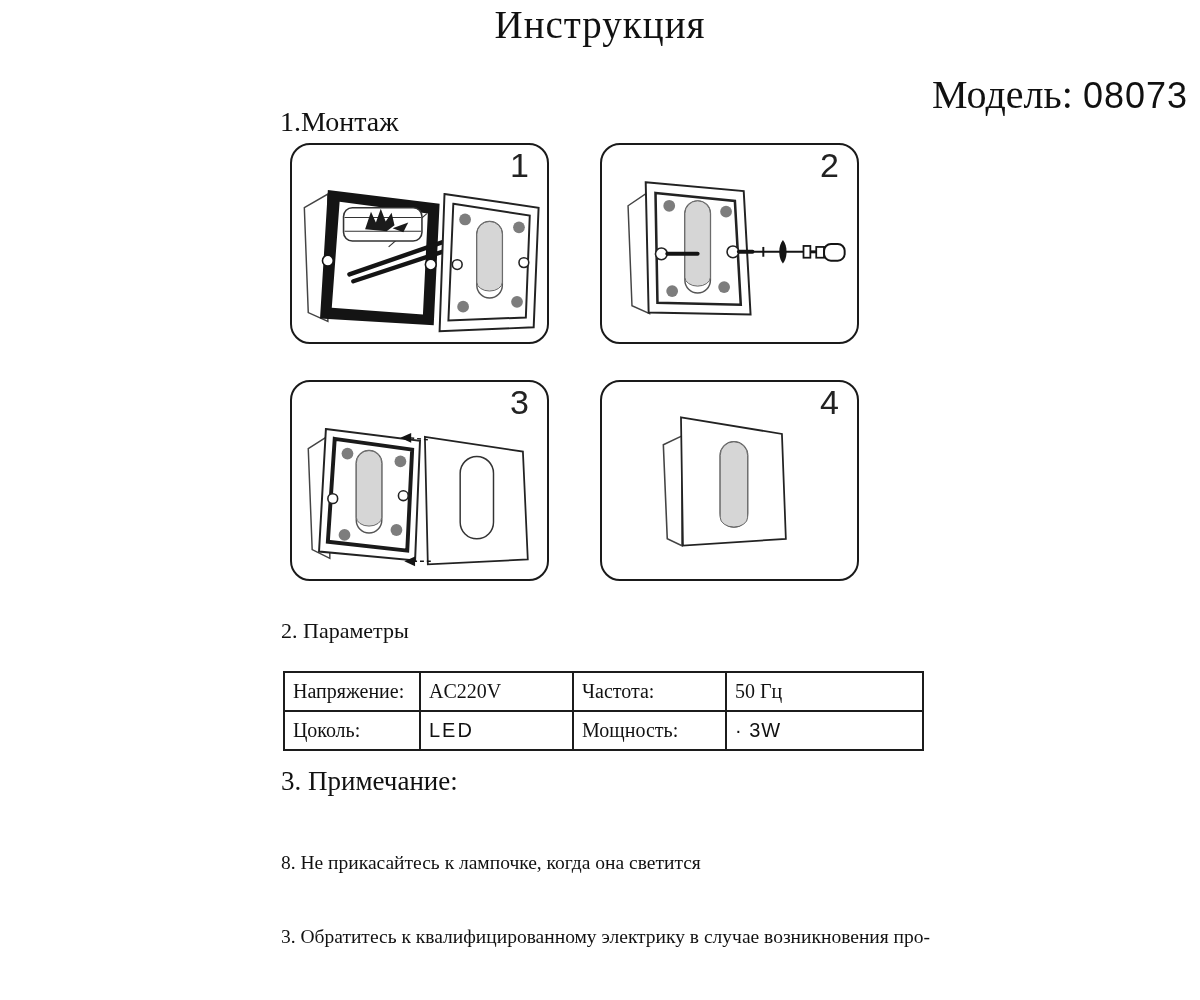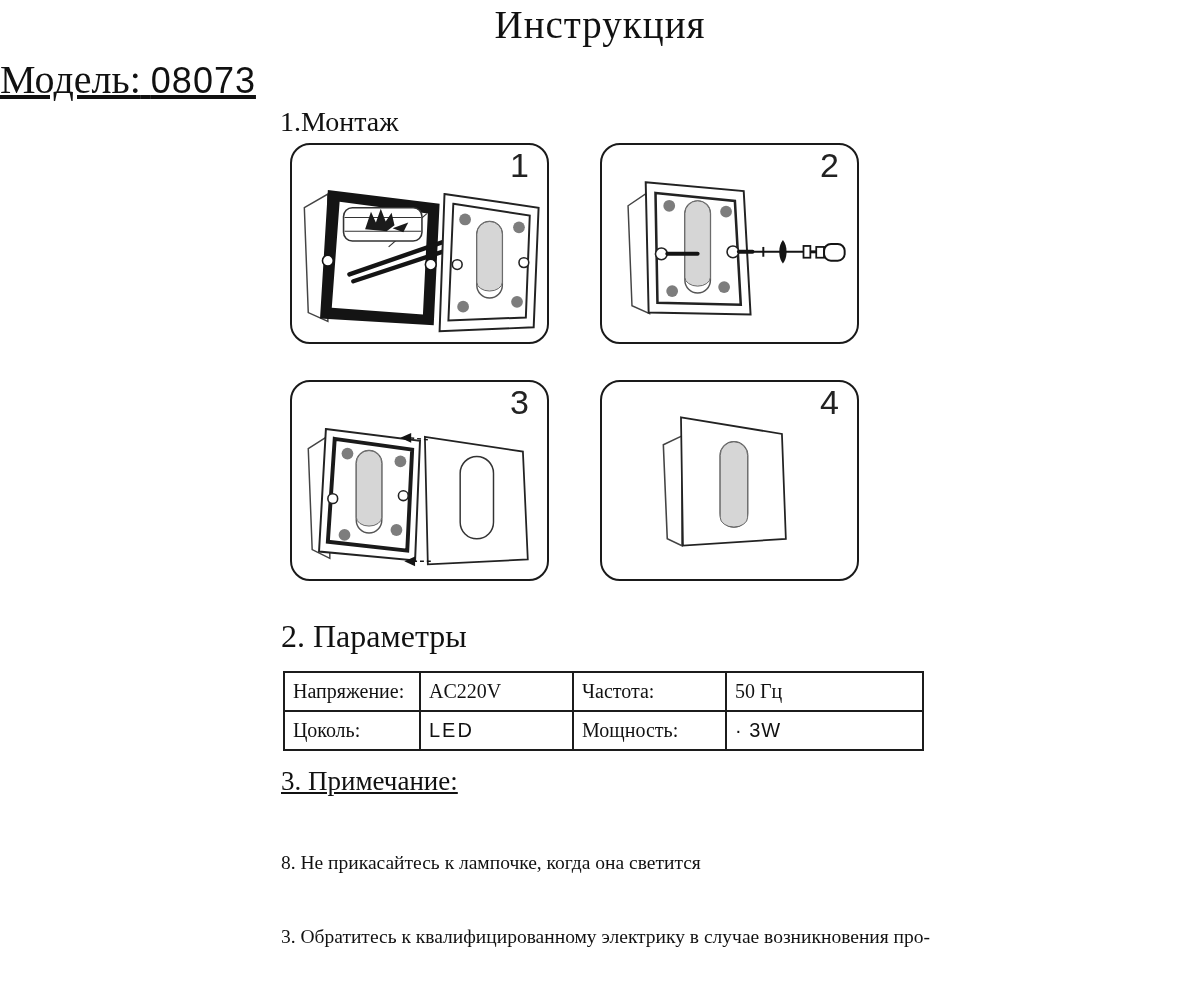--- a/index.html
+++ b/index.html
@@ -2,44 +2,44 @@
 <html><head>
 <meta charset="utf-8">
 <style>
   html,body{margin:0;padding:0;background:#fff;}
   body{width:1200px;height:1000px;overflow:hidden;}
   .page{position:relative;width:1200px;height:1000px;background:#fff;
         font-family:"Liberation Serif",serif;color:#111;}
 
   .doc-title{position:absolute;top:2px;left:0;width:1200px;text-align:center;
              font-size:39px;letter-spacing:1px;}
-  .model-line{position:absolute;top:56px;left:0;width:1188px;text-align:left;font-size:40px;text-decoration:underline;}
+  .model-line{position:absolute;top:71px;left:0;width:1188px;text-align:right;font-size:40px;}
   .model-line .model-number{font-family:"Liberation Sans",sans-serif;font-size:36px;letter-spacing:1px;}
 
   .montage-heading{position:absolute;left:280px;top:106px;font-size:28px;}
 
   .panel{position:absolute;width:259px;height:201px;border:2px solid #1a1a1a;
          border-radius:20px;box-sizing:border-box;background:#fff;}
   .panel svg{position:absolute;left:0;top:0;width:255px;height:197px;display:block;}
   .step-num{position:absolute;top:2px;right:18px;font-family:"Liberation Sans",sans-serif;
             font-size:34px;color:#222;line-height:1.1;}
   #panel-1{left:290px;top:143px;}
   #panel-2{left:600px;top:143px;}
   #panel-3{left:290px;top:380px;}
   #panel-4{left:600px;top:380px;}
 
-  .params-heading{position:absolute;left:281px;top:618px;font-size:32px;}
+  .params-heading{position:absolute;left:281px;top:618px;font-size:22px;}
   .params-table{position:absolute;left:283px;top:671px;border-collapse:collapse;
                 table-layout:fixed;width:639px;}
   .params-table td{border:2px solid #1c1c1c;height:37px;padding:0 0 0 8px;
                    font-size:20px;vertical-align:middle;background:#fff;}
   .val-led{font-family:"Liberation Sans",sans-serif;font-size:25px;letter-spacing:2px;}
   .val-3w{font-family:"Liberation Sans",sans-serif;font-size:21px;letter-spacing:1px;}
 
-  .notes-heading{position:absolute;left:281px;top:766px;font-size:27px;text-decoration:underline;}
+  .notes-heading{position:absolute;left:281px;top:766px;font-size:27px;}
   .notes{position:absolute;left:281px;top:802px;font-size:19.5px;line-height:24.6px;
          white-space:pre;}
   .note-line{height:24.6px;}
 
   .diag line,.diag polygon,.diag rect,.diag path,.diag circle,.diag polyline{vector-effect:none;}
 </style>
 </head>
 <body>
 
 <div class="page">

